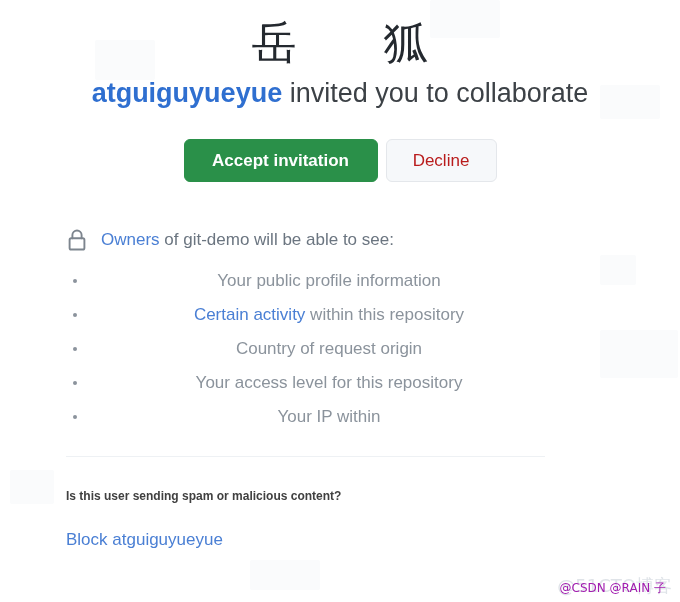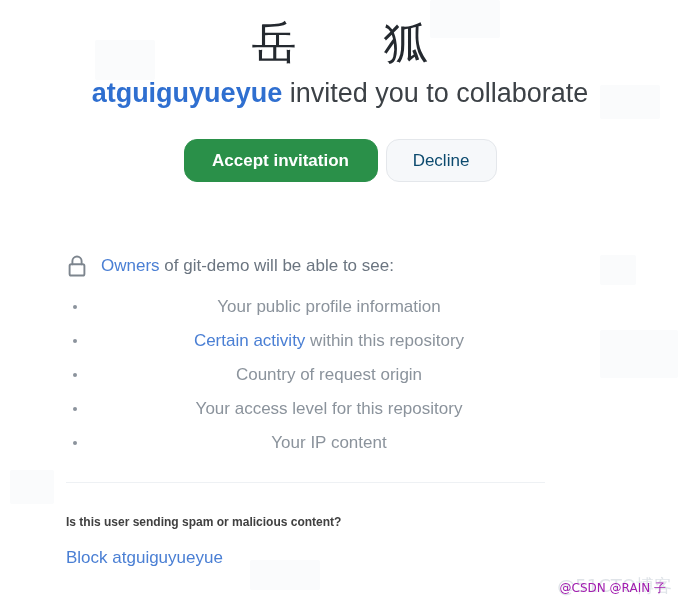--- a/index.html
+++ b/index.html
@@ -87,49 +87,49 @@
     display: flex;
     justify-content: center;
     align-items: center;
     gap: 8px;
     margin-top: 29px;
   }
   .btn {
     font-family: "Liberation Sans", "DejaVu Sans", sans-serif;
     font-size: 17px;
     line-height: 1;
-    border-radius: 13px;
+    border-radius: 6px;
     cursor: pointer;
     box-sizing: border-box;
     display: inline-flex;
     align-items: center;
     justify-content: center;
   }
   .btn-accept {
     background: #2a9049;
     color: #ffffff;
     border: 1px solid #2a9049;
     font-weight: 600;
     height: 43px;
     padding: 0 20px;
     min-width: 194px;
   }
   .btn-decline {
     background: #f6f8fa;
-    color: #0c4a6e;
+    color: #b91c1c;
     border: 1px solid #e4e7eb;
     font-weight: 400;
     height: 43px;
     padding: 0 24px;
     min-width: 111px;
   }
 
   
   .perm-block {
-    margin: 72px 0 0 66px;
+    margin: 46px 0 0 66px;
     width: 500px;
   }
   .perm-head {
     display: flex;
     align-items: center;
     gap: 13px;
     font-size: 17px;
     line-height: 22px;
     color: #6b7580;
   }
@@ -186,21 +186,21 @@
     width: 500px;
   }
   .footer-q {
     font-size: 12px;
     line-height: 24px;
     color: #404040;
     font-weight: bold;
   }
   .footer-link {
     display: inline-block;
-    margin-top: 12px;
+    margin-top: 20px;
     font-size: 17px;
     line-height: 24px;
     color: #4a7fd4;
     text-decoration: none;
     cursor: pointer;
   }
 
   
   .watermark {
     position: absolute;
@@ -266,21 +266,21 @@
         <rect x="3.6" y="10.2" width="14.8" height="11.3" rx="1.6" ry="1.6" fill="none" stroke="#7d858e" stroke-width="1.9"></rect>
       </svg>
       <div><span class="lnk">Owners</span><span class="txt"> of git-demo will be able to see:</span></div>
     </div>
 
     <ul class="perm-list">
       <li><span>Your public profile information</span></li>
       <li><span class="lnk">Certain activity</span><span> within this repository</span></li>
       <li><span>Country of request origin</span></li>
       <li><span>Your access level for this repository</span></li>
-      <li><span>Your IP content</span></li>
+      <li><span>Your IP within</span></li>
     </ul>
   </div>
 
   <div class="divider"></div>
 
   <div class="footer">
     <div class="footer-q">Is this user sending spam or malicious content?</div>
     <a class="footer-link">Block atguiguyueyue</a>
   </div>
 

